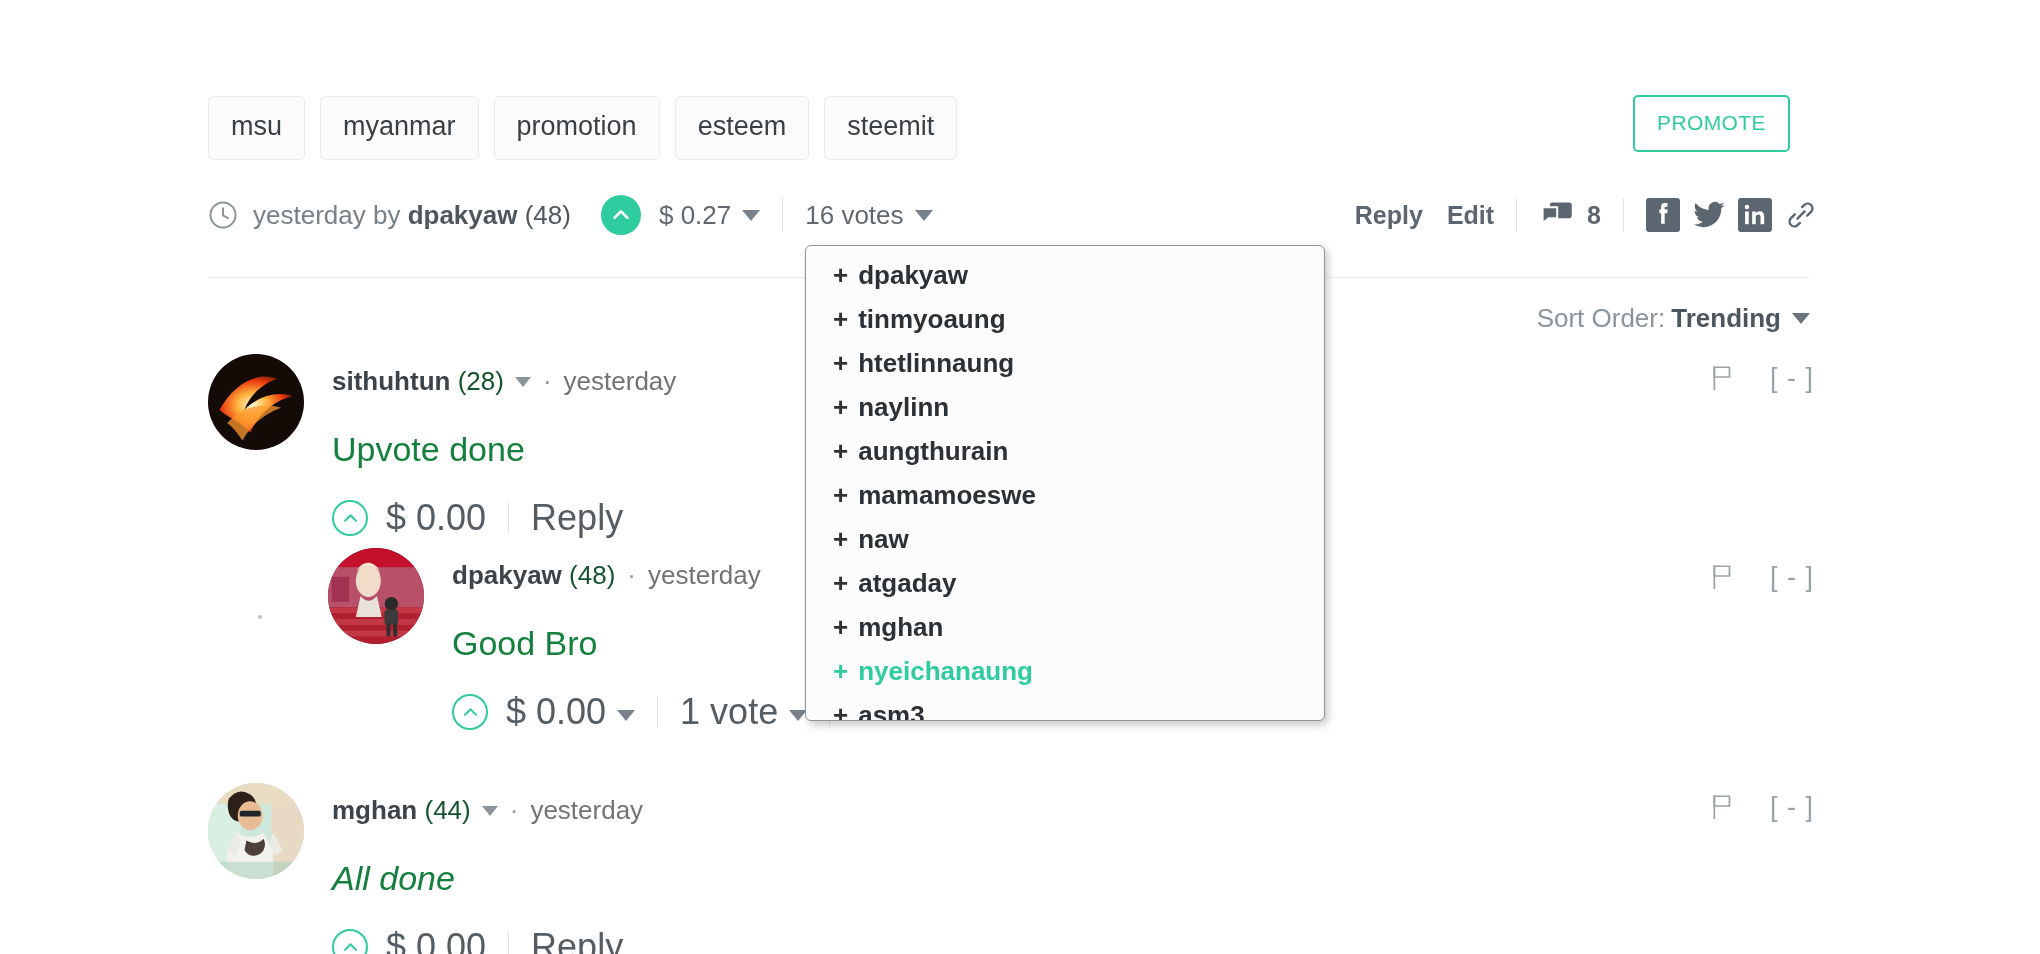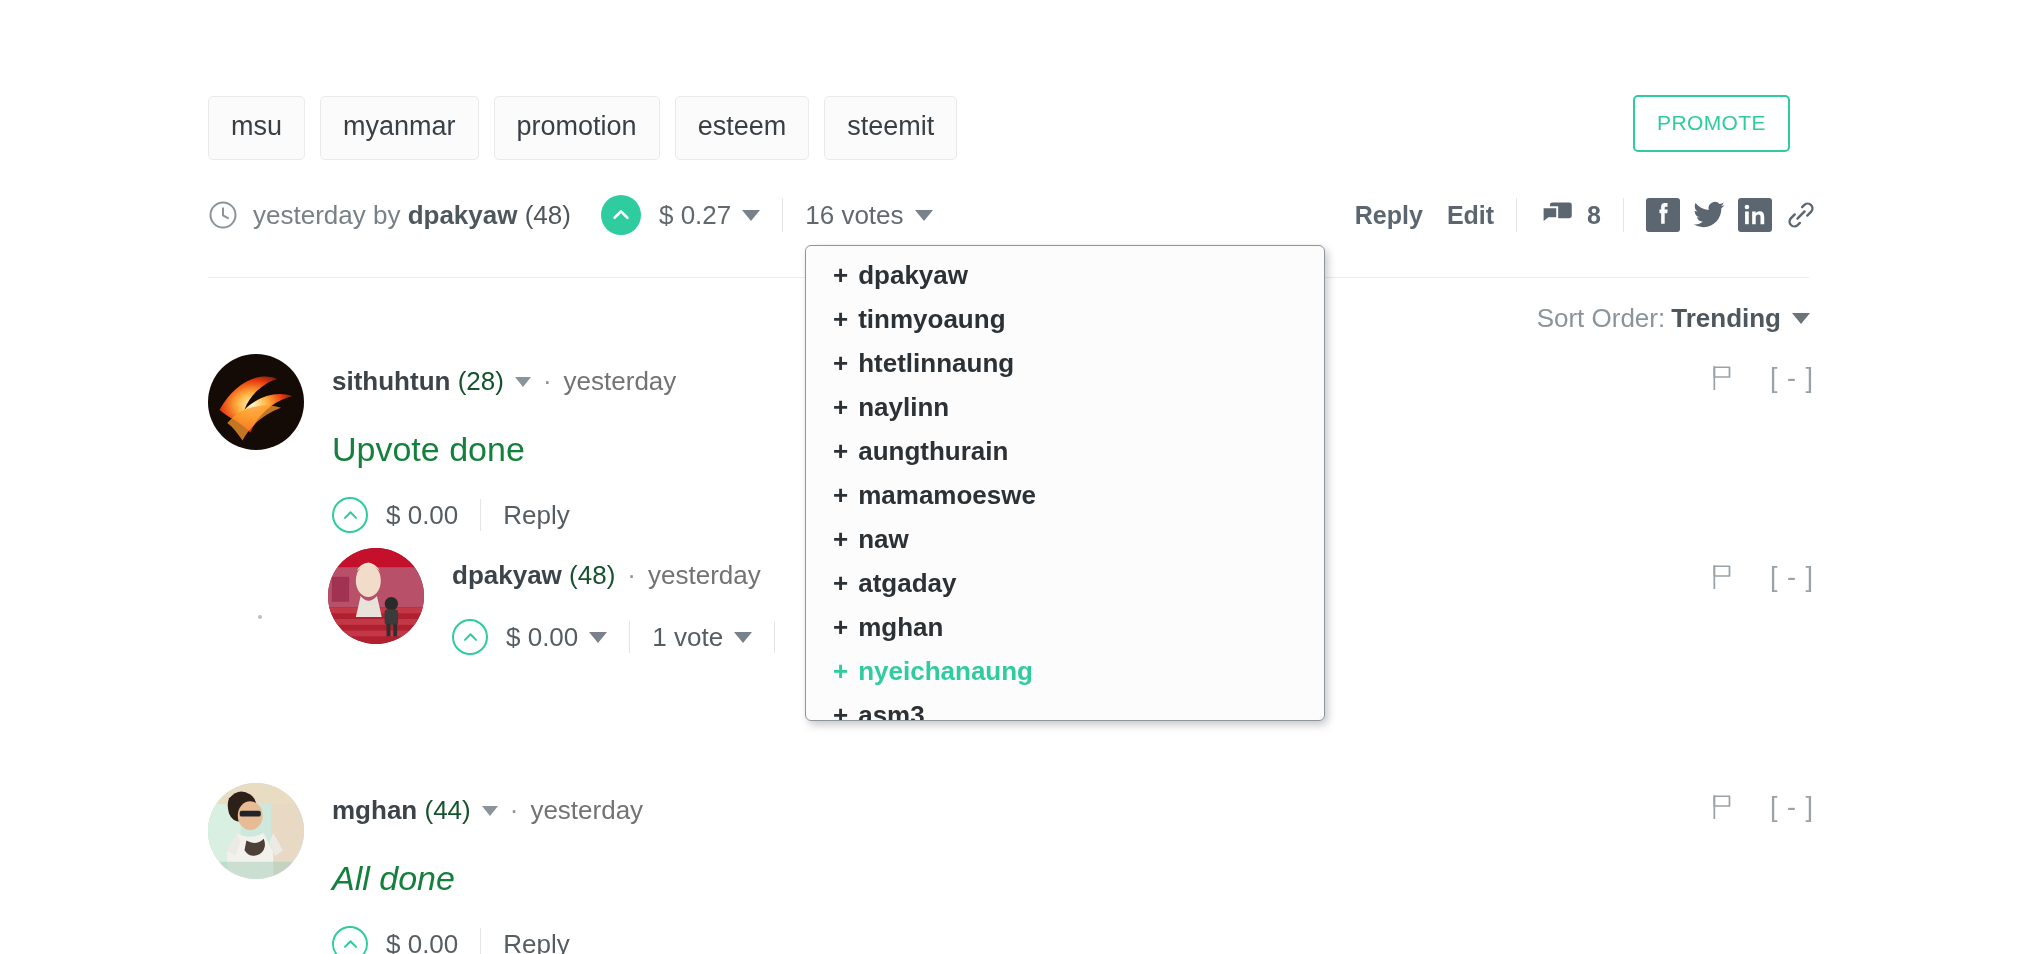--- a/index.html
+++ b/index.html
@@ -177,21 +177,21 @@
     font-size: 34px;
     color: #15803d;
     margin-top: 38px;
     line-height: 1;
   }
   .cbodytext.italic { font-style: italic; font-weight: 500; }
   .cfoot {
     display: flex;
     align-items: center;
     margin-top: 31px;
-    font-size: 26px;
+    font-size: 36px;
     color: #555d63;
   }
   .upvote-outline {
     width: 36px; height: 36px;
     border-radius: 50%;
     border: 2px solid #2ecc9e;
     display: inline-flex; align-items: center; justify-content: center;
     margin-right: 18px;
     flex: 0 0 auto;
     cursor: pointer;
@@ -397,20 +397,21 @@
       <path d="M34 50 q8 10 17 0 l5 22 h-27z" fill="#e8e2da"></path>
       <circle cx="66" cy="58" r="7" fill="#2a2a2a"></circle>
       <rect x="59" y="64" width="14" height="16" rx="3" fill="#3b3b3b"></rect>
       <rect x="61" y="79" width="4" height="13" fill="#2f2f2f"></rect>
       <rect x="68" y="79" width="4" height="13" fill="#2f2f2f"></rect>
       <rect x="4" y="30" width="18" height="26" fill="#9c2b4c" opacity=".8"></rect>
     </svg>
   </div>
   <div class="cbody">
     <div class="chead"><b>dpakyaw</b> <span class="rep">(48)</span><span class="dot">·</span><span class="when">yesterday</span></div>
+    <div class="cbodytext">Good Bro</div>
     <div class="cfoot">
       <span class="upvote-outline">
         <svg viewBox="0 0 24 24" fill="none" stroke="#2ecc9e" stroke-width="2.6" stroke-linecap="round" stroke-linejoin="round">
             <polyline points="5,15 12,8 19,15"></polyline>
           </svg>
       </span>
       <span class="money"><span>$ 0.00</span><i class="caret"></i></span>
       <span class="sep"></span>
       <span class="reply-link"><span>1 vote</span><i class="caret"></i></span>
       <span class="sep"></span>

